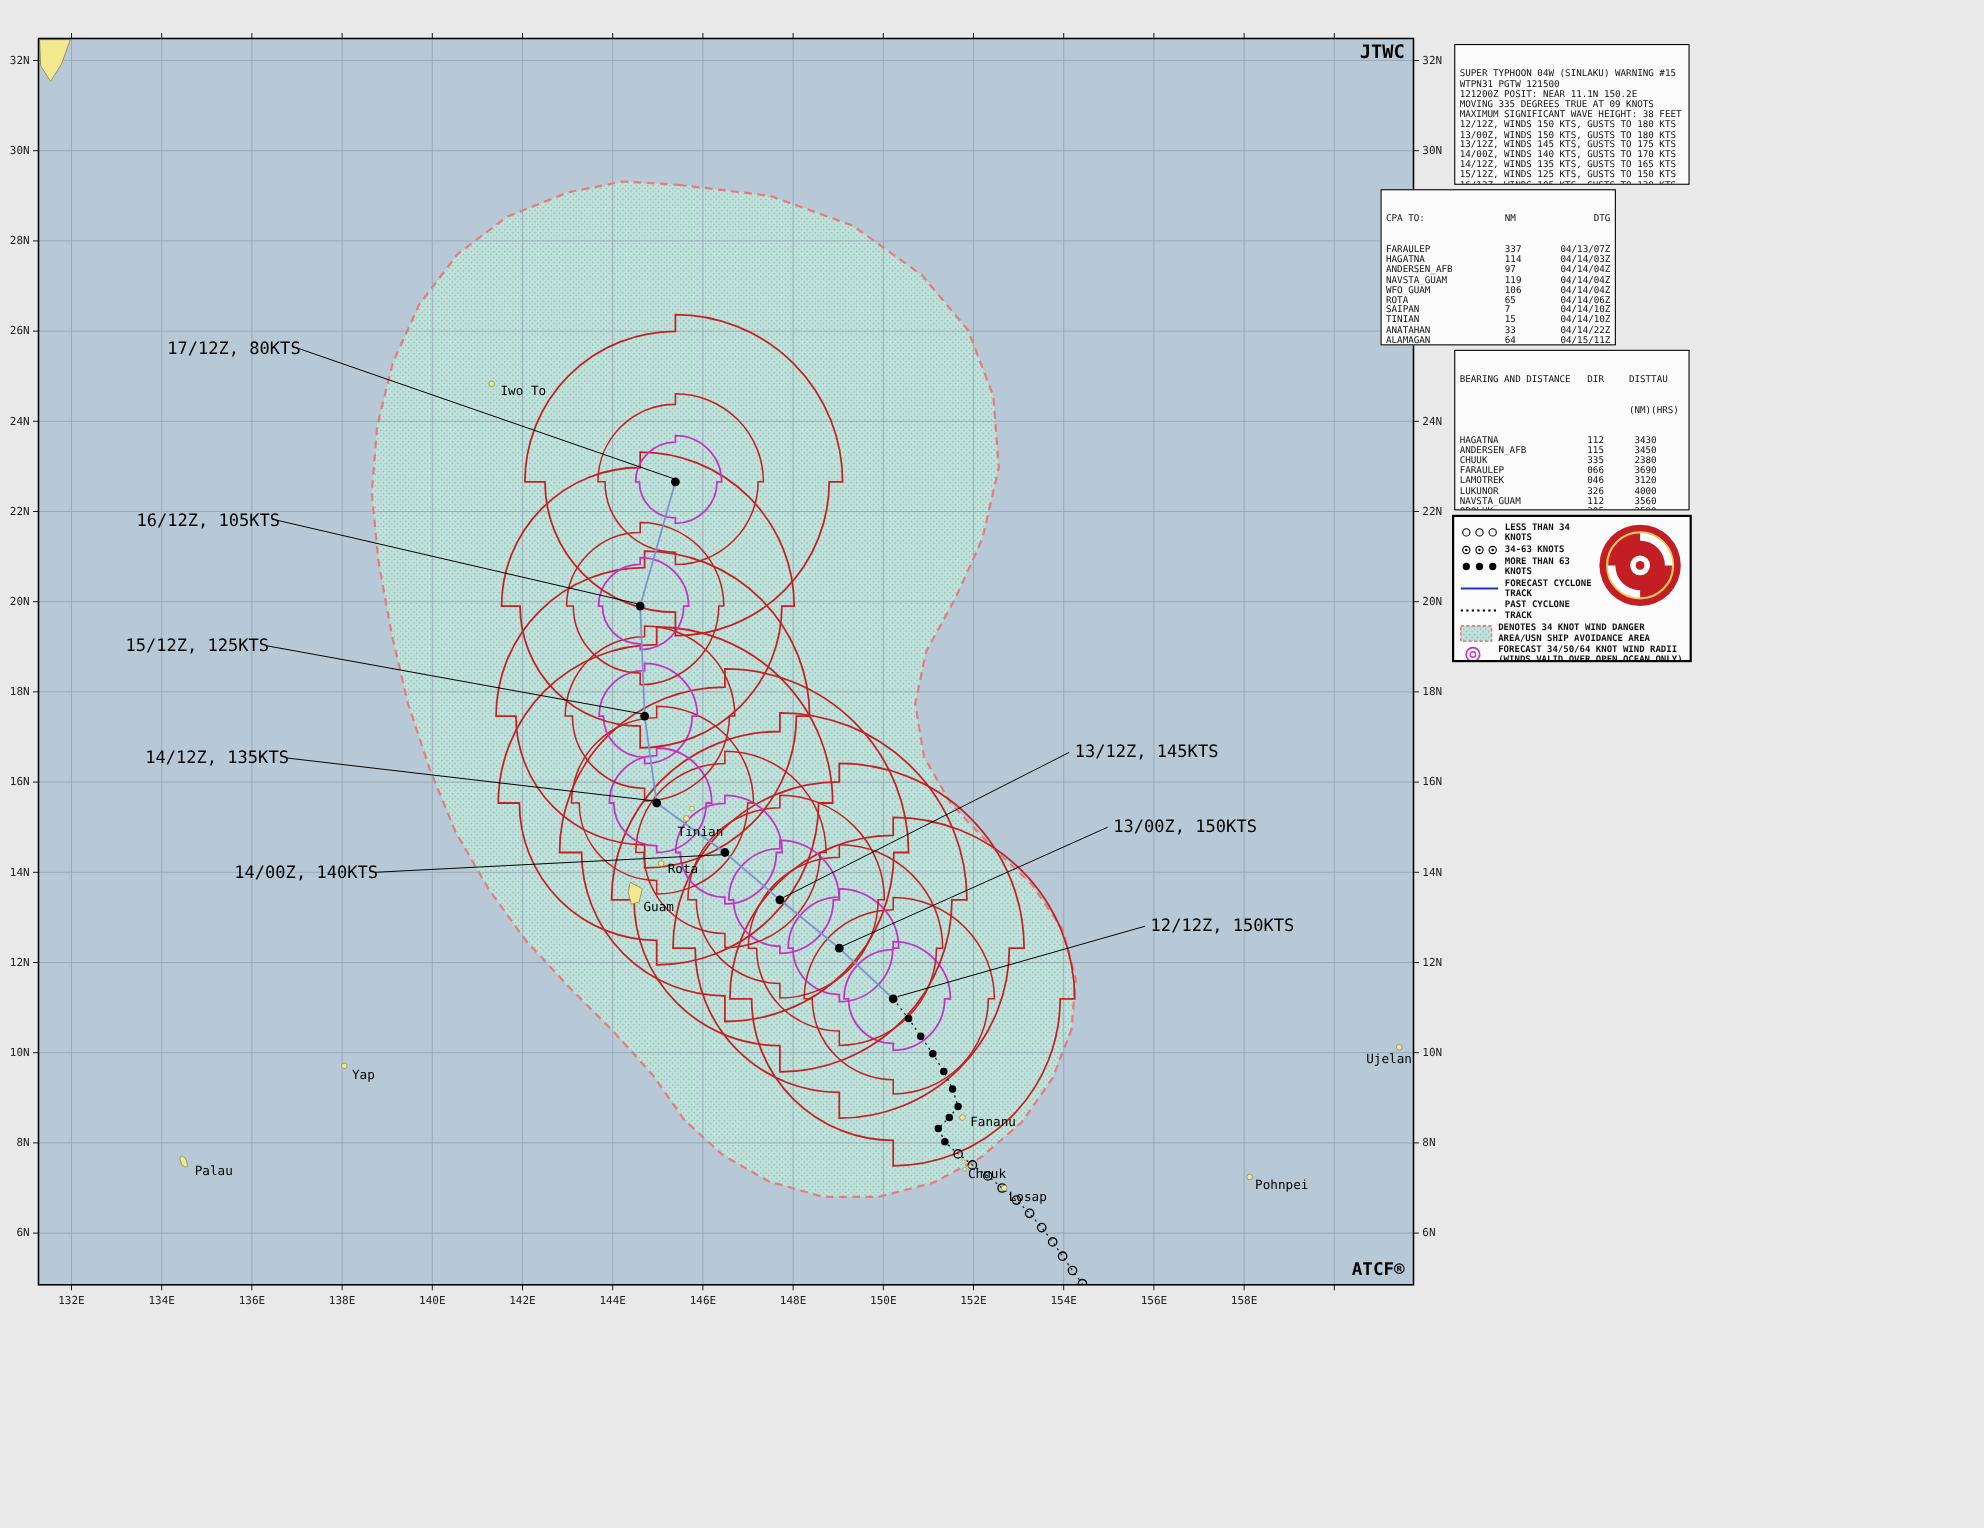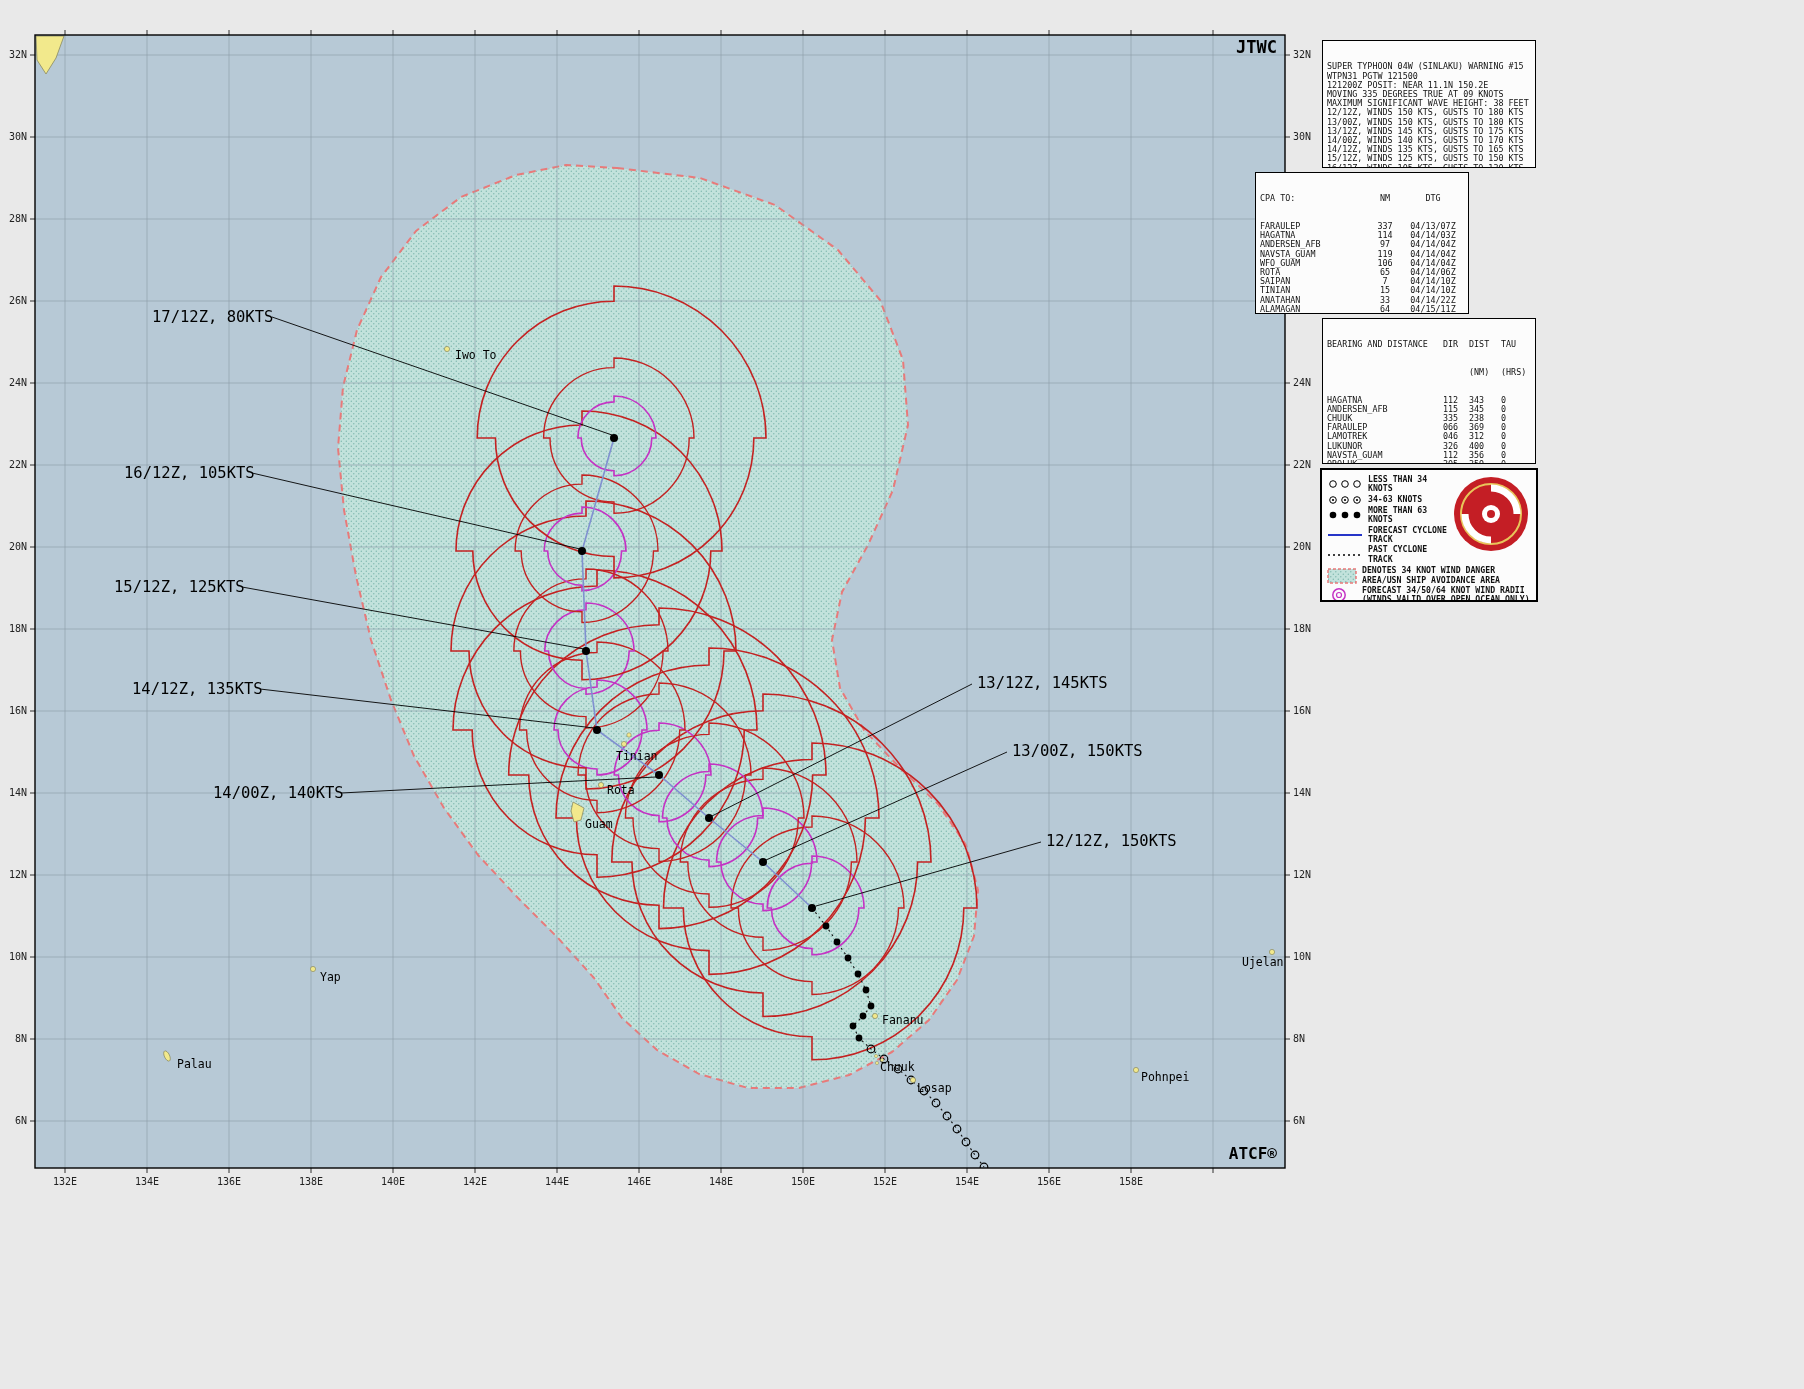--- a/index.html
+++ b/index.html
@@ -6,24 +6,24 @@
   html,body{width:1804px;height:1389px}
   body{background:#e9e9e9;font-family:"DejaVu Sans Mono",monospace;position:relative;overflow:hidden;color:#111}
   #map-svg{position:absolute;left:0;top:0;font-family:"DejaVu Sans Mono",monospace}
   .panel{position:absolute;background:#fcfcfc;border:1px solid #000;font-size:8.4px;line-height:9.2px;padding:3px 4px;overflow:hidden;white-space:pre}
   #warning-panel{left:1322px;top:40px;width:214px;height:128px}
   #cpa-panel{left:1255px;top:172px;width:214px;height:142px}
   #bearing-panel{left:1322px;top:318px;width:214px;height:146px}
   #legend-panel{position:absolute;left:1320px;top:468px;width:218px;height:134px;background:#fcfcfc;border:2px solid #000;padding:4px 5px;overflow:hidden}
   .trow{display:flex}
   .trow .nm{flex:1;overflow:hidden}
-  .trow .c1{width:34px;text-align:center}
-  .trow .c2{width:62px;text-align:center}
+  .trow .c1{width:34px;text-align:left}
+  .trow .c2{width:62px;text-align:right}
   .brow .b1{width:26px;text-align:left}
-  .brow .b2{width:32px;text-align:left}
+  .brow .b2{width:32px;text-align:right}
   .brow .b3{width:30px;}
   .legend-top{display:flex}
   .legend-col{flex:1}
   .legend-logo{flex:0 0 80px}
   .lrow{display:flex;align-items:center;gap:5px;margin:1px 0;font-weight:bold;font-size:8.2px;line-height:9.4px}
   .lrow span{display:block}
   .lrow.wide span{max-width:170px}
   .lsym{flex:0 0 auto}
 </style>
 </head>

